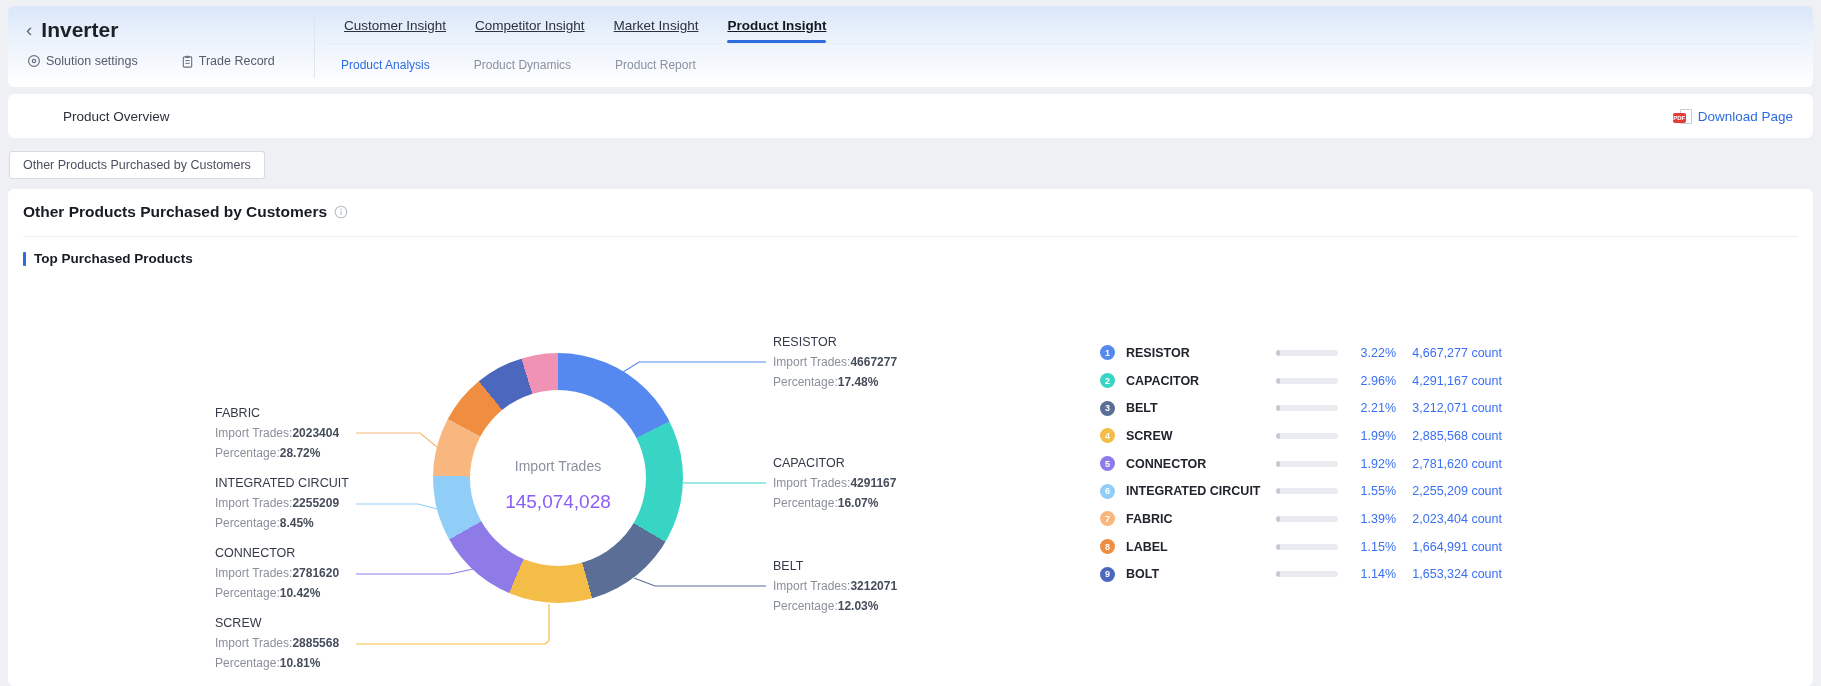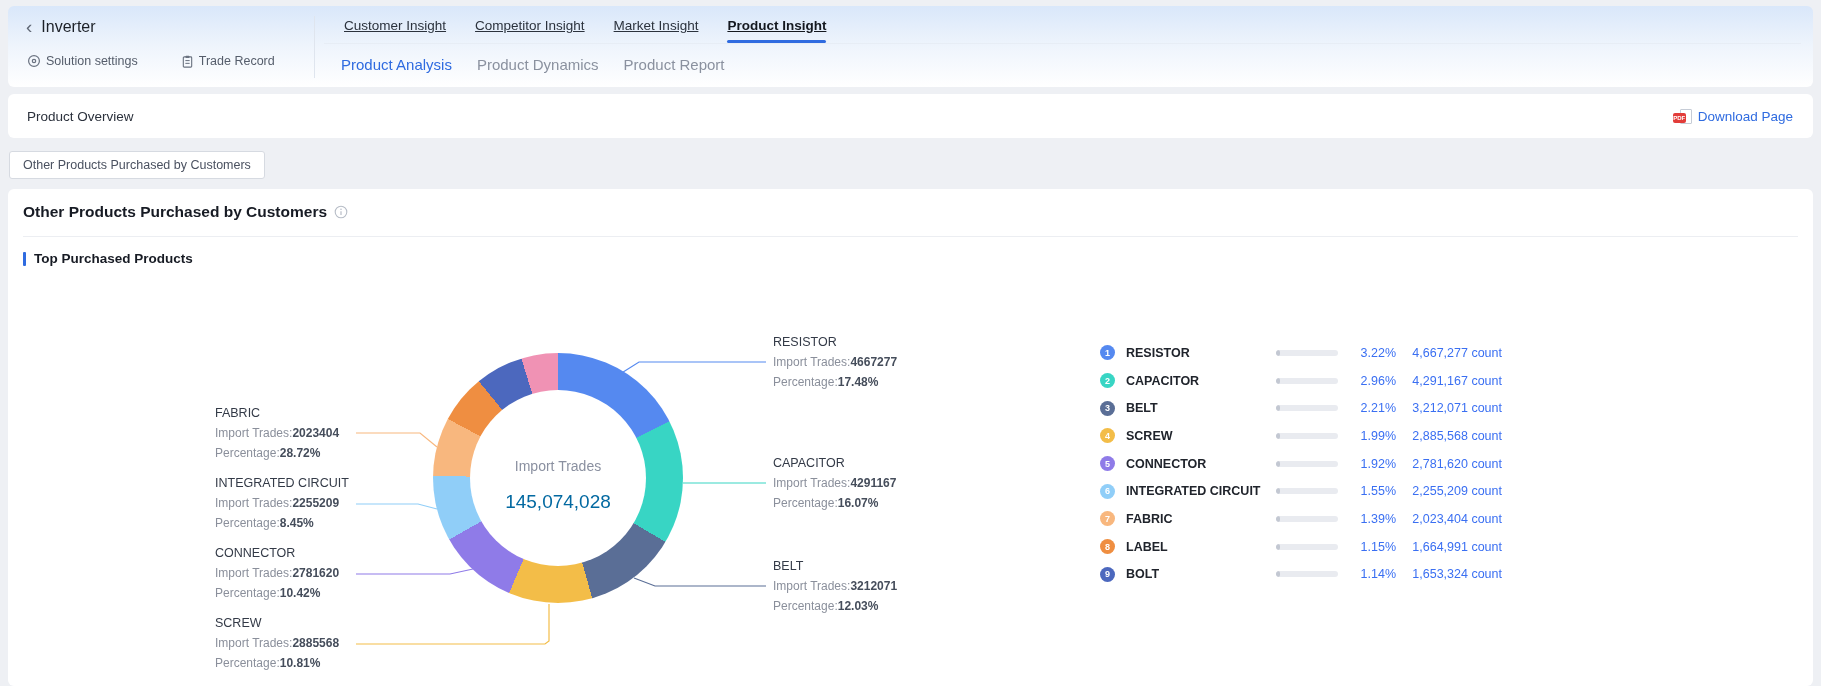--- a/index.html
+++ b/index.html
@@ -4,38 +4,38 @@
 <style>
   html,body{margin:0;padding:0;background:#eef0f4;font-family:"Liberation Sans",sans-serif;}
   .page{position:relative;width:1821px;height:686px;overflow:hidden;background:#eef0f4;}
   .card{position:absolute;background:#fff;border-radius:6px;}
 
   
   #header-card{left:8px;top:6px;width:1805px;height:81px;
     background:linear-gradient(180deg,#d9e7fa 0%,#eef4fc 48%,#ffffff 100%);}
   .back-row{position:absolute;left:18px;top:12px;display:flex;align-items:center;gap:9px;}
   .chev{color:#5f6775;font-size:19px;line-height:18px;font-weight:400;}
-  .h-title{font-size:16px;font-weight:400;color:#1c2027;}
+  .h-title{font-size:21px;font-weight:700;color:#1c2027;}
   .hlinks{position:absolute;left:19px;top:48px;display:flex;gap:43px;align-items:center;}
   .hlink{display:flex;align-items:center;gap:5px;color:#555d6b;font-size:12.5px;cursor:pointer;}
   .hlink svg{display:block;}
   .vdiv{position:absolute;left:306px;top:10px;height:62px;width:1px;background:#dfe5ee;}
   .tabline{position:absolute;left:316px;right:12px;top:37px;height:1px;background:#e7edf5;}
   .tabs1{position:absolute;left:336px;top:9px;display:flex;gap:29px;font-size:13.5px;color:#2b323d;}
   .tab1{position:relative;line-height:22px;cursor:pointer;text-decoration:underline;}
   .tab1.active{font-weight:700;color:#14181f;}
   .tab1.active::after{content:"";position:absolute;left:0;right:0;bottom:-6px;height:3px;border-radius:2px;background:#2f6be0;}
-  .tabs2{position:absolute;left:333px;top:50px;display:flex;gap:25px;font-size:15px;color:#8a919f;}
+  .tabs2{position:absolute;left:333px;top:50px;display:flex;gap:44px;font-size:12px;color:#8a919f;}
   .tab2{cursor:pointer;line-height:18px;}
   .tab2.active{color:#2f6be0;}
 
   
   #toolbar-card{left:8px;top:94px;width:1805px;height:44px;}
   .tb-tabs{position:absolute;left:19px;top:0;height:44px;display:flex;align-items:stretch;gap:38px;font-size:13.5px;color:#2b313c;}
-  .tb-tab{position:relative;display:flex;align-items:center;gap:5px;cursor:pointer;}
+  .tb-tab{position:relative;display:flex;align-items:center;gap:5px;cursor:pointer;margin-left:36px;}
   .tb-tab.active{color:#2f6be0;}
   .tb-tab.active::after{content:"";position:absolute;left:0;right:0;bottom:0;height:3px;background:#2f6be0;border-radius:2px 2px 0 0;}
   .download{position:absolute;right:20px;top:0;height:44px;display:flex;align-items:center;gap:6px;color:#2f6be0;font-size:13.5px;cursor:pointer;}
   .pdf-ic{position:relative;width:19px;height:16px;display:inline-block;}
   .pdf-page{position:absolute;right:0;top:1px;width:10px;height:13px;background:#fff;border:1px solid #c6ccd6;border-radius:1px;}
   .pdf-badge{position:absolute;left:0;bottom:1px;width:13px;height:10px;background:#e23c39;border-radius:2px;
     color:#fff;font-size:6px;font-weight:700;display:flex;align-items:center;justify-content:center;letter-spacing:0;}
 
   
   .filters{position:absolute;left:9px;top:151px;display:flex;gap:9px;}
@@ -52,21 +52,21 @@
   .subsec-text{font-size:13.5px;font-weight:700;color:#171b24;}
 
   .info-ic{width:14px;height:14px;flex:0 0 auto;}
 
   
   .donut{position:absolute;left:425px;top:164px;width:250px;height:250px;border-radius:50%;}
   .donut::after{content:"";position:absolute;inset:37px;background:#fff;border-radius:50%;}
   .center-text{position:absolute;left:425px;top:164px;width:250px;height:250px;z-index:2;
     display:flex;flex-direction:column;align-items:center;justify-content:center;gap:17px;padding-top:14px;box-sizing:border-box;}
   .center-label{font-size:14px;color:#8a90a0;}
-  .center-value{font-size:19px;color:#0369a1;font-weight:500;}
+  .center-value{font-size:19px;color:#8b5cf6;font-weight:500;}
   .leads{position:absolute;left:0;top:0;pointer-events:none;}
 
   
   .callout{position:absolute;width:175px;}
   .callout .co-name{font-size:12.5px;color:#333a47;line-height:20px;font-weight:500;}
   .callout .co-line{font-size:12px;color:#8a8f9b;line-height:20px;white-space:nowrap;}
   .callout .co-line b{color:#454d5b;font-weight:700;}
 
   
   .legend{position:absolute;left:1092px;top:150px;}

